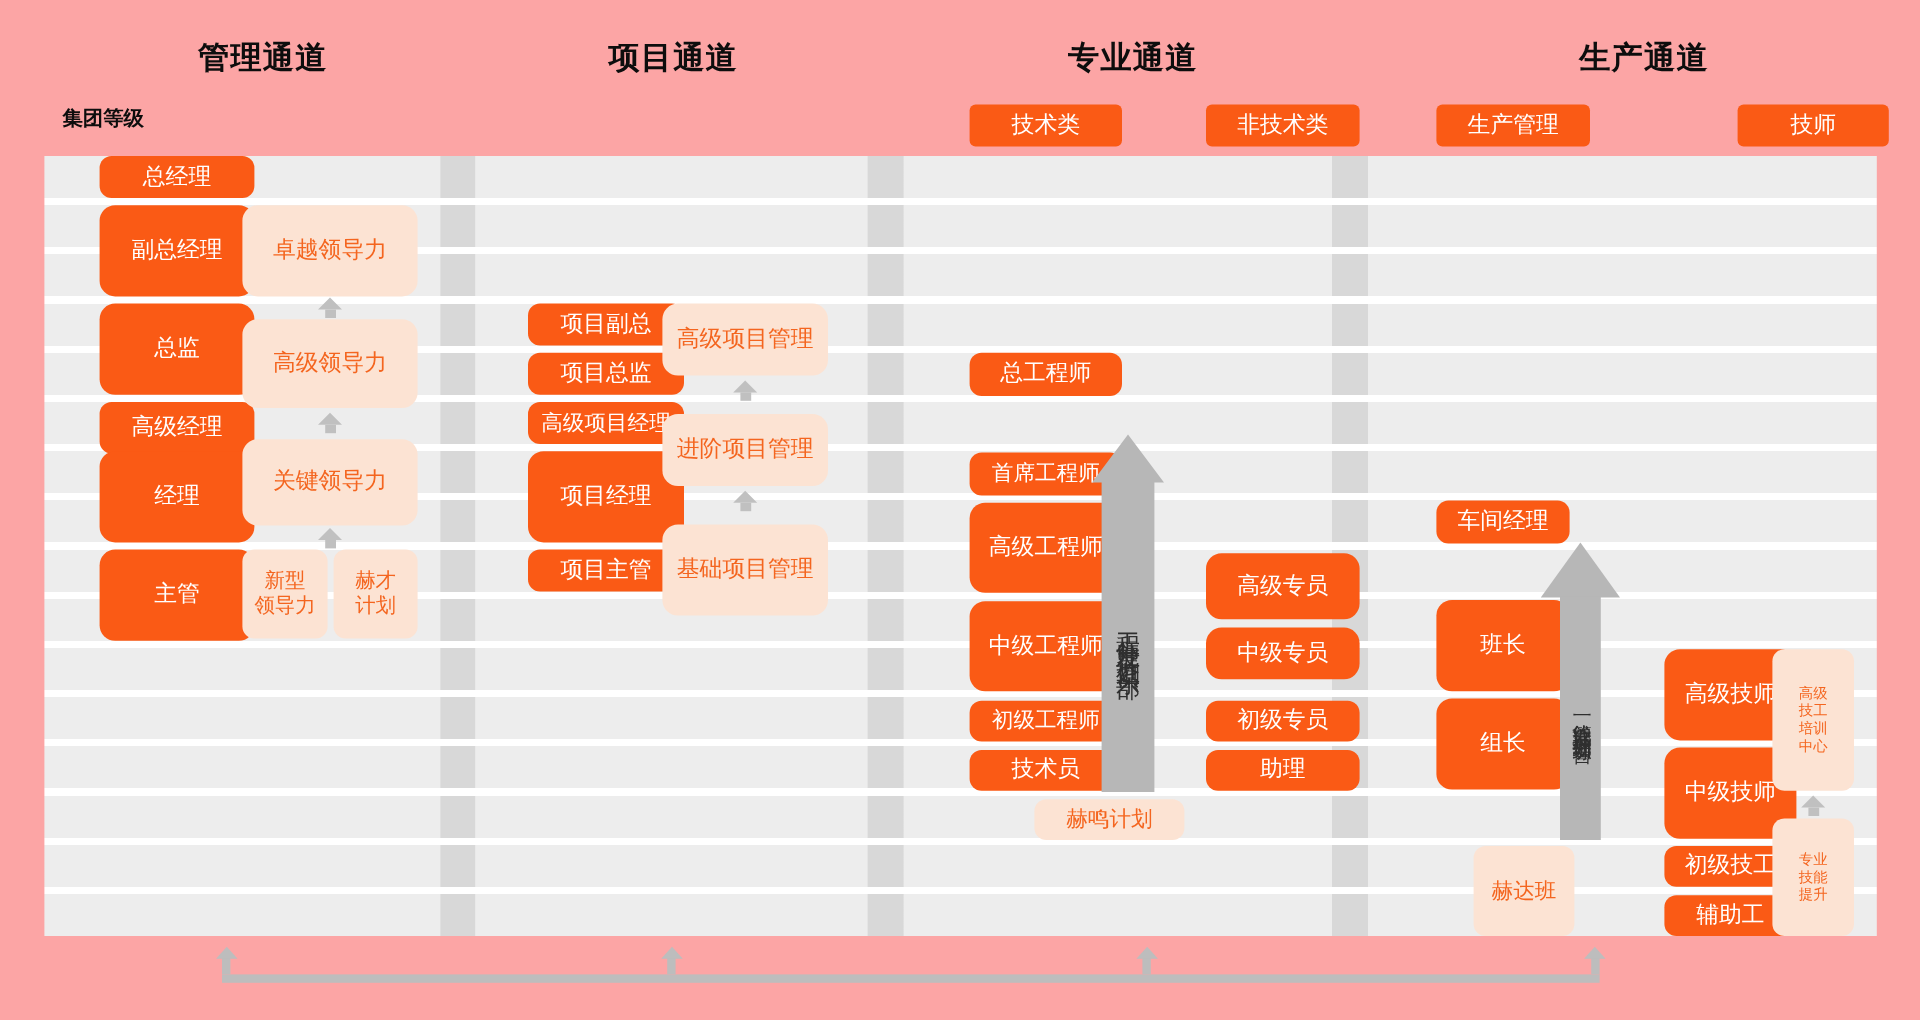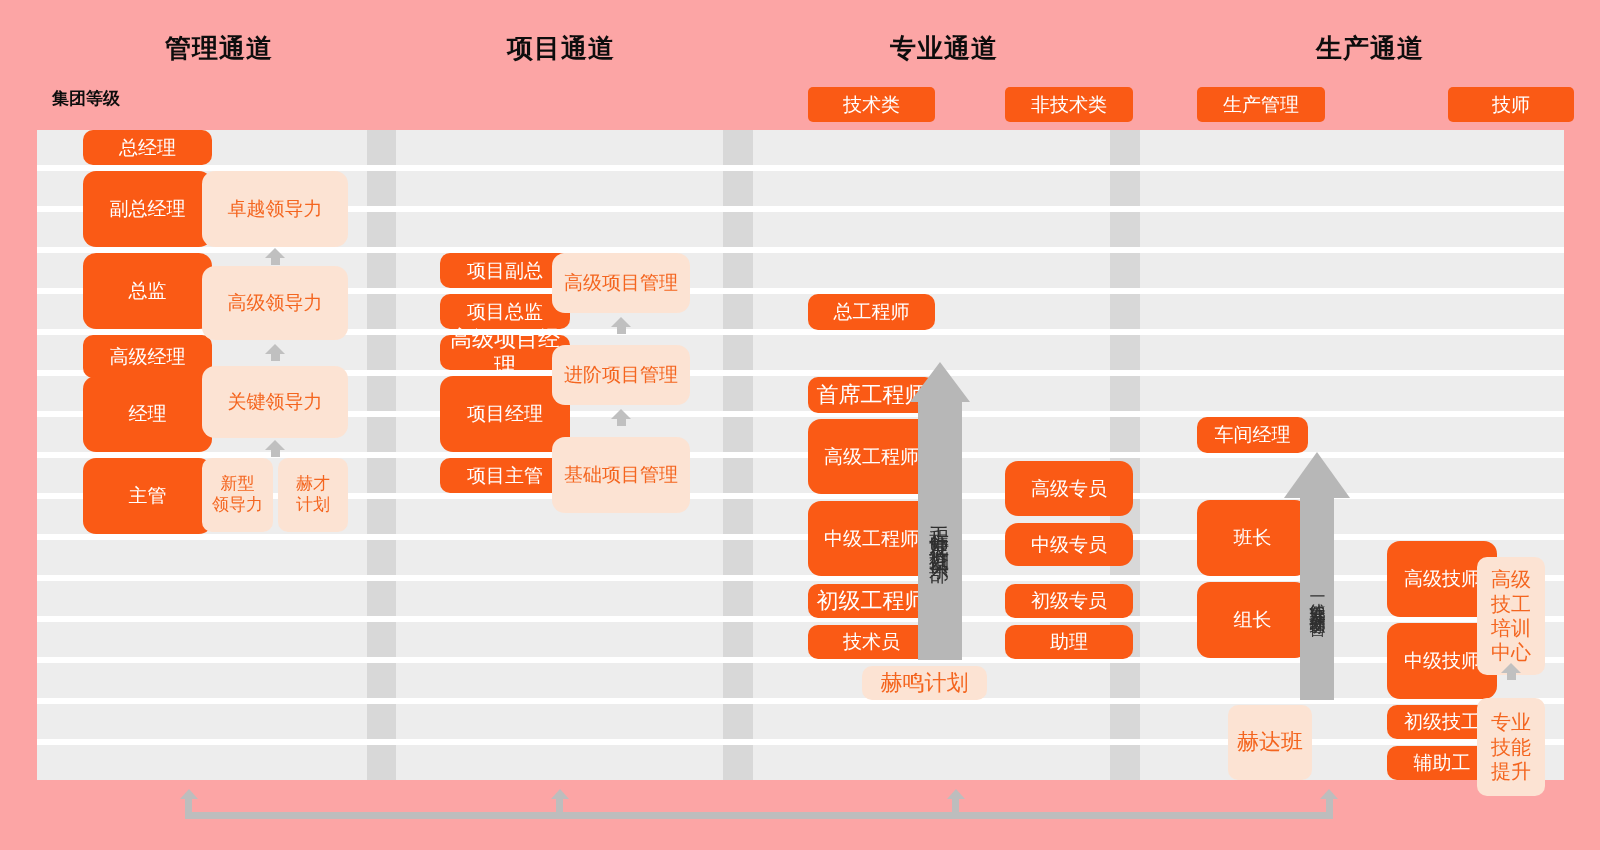--- a/index.html
+++ b/index.html
@@ -14,23 +14,23 @@
   .t{position:absolute;top:31px;width:200px;text-align:center;font-size:26px;
      font-weight:bold;color:#0d0d0d;letter-spacing:1px;}
   .axis{position:absolute;left:52px;top:87px;font-size:17px;font-weight:bold;color:#0d0d0d;}
   
   .box{position:absolute;display:flex;align-items:center;justify-content:center;
        box-sizing:border-box;text-align:center;border-radius:10px;font-size:19px;line-height:1.22;}
   .solid{background:var(--accent);color:#ffffff;margin-left:30px;}
   .light{background:var(--lightbg);color:var(--lighttext);}
   .badge{border-radius:5px;font-size:19px;}
   .big{border-radius:13px;}
-  .fz18{font-size:22px;}
+  .fz18{font-size:18px;}
   .fz17{font-size:17px;}
-  .fz16{font-size:20px;margin-top:16px;}
+  .fz16{font-size:12px;}
   .ml{white-space:pre-line;}
   
   .sarr{position:absolute;width:20px;}
   .sarr .tri{width:0;height:0;margin:0 auto;border-left:10px solid transparent;
              border-right:10px solid transparent;border-bottom:10px solid var(--smallarrow);}
   .sarr .stem{width:9px;height:7px;margin:0 auto;background:var(--smallarrow);}
   
   .bighead{position:absolute;width:0;height:0;}
   .shaft{position:absolute;background:var(--arrow);display:flex;align-items:center;justify-content:center;}
   .vtext{writing-mode:vertical-lr;text-orientation:upright;color:var(--arrowtext);

